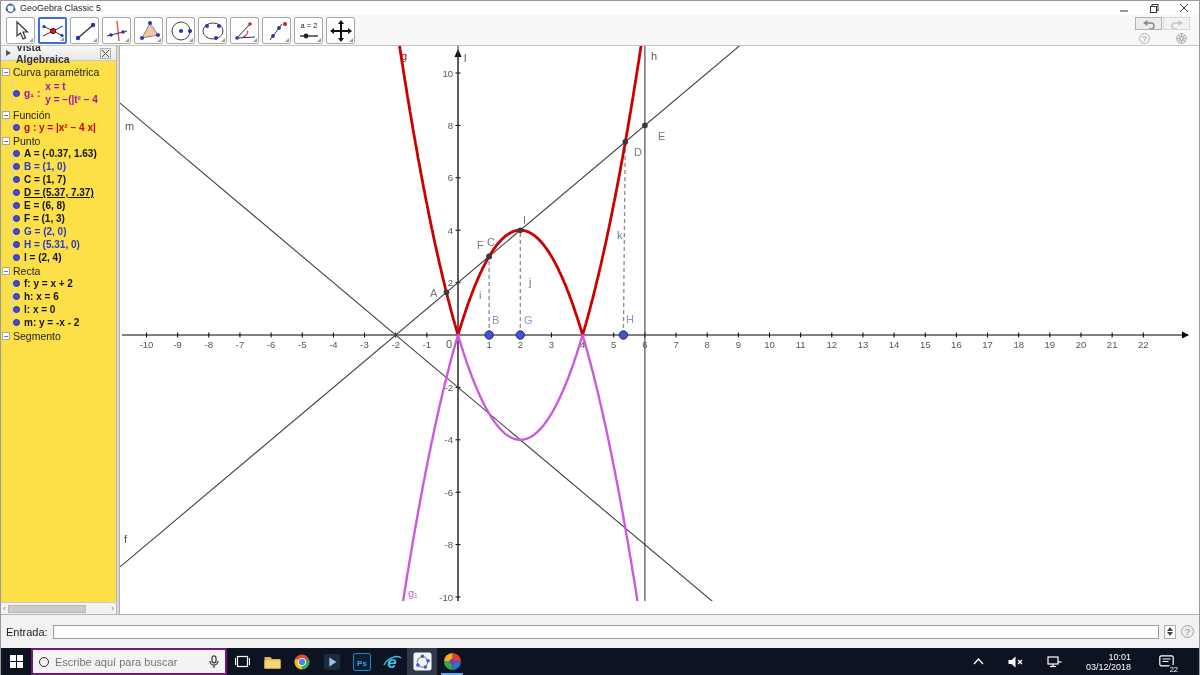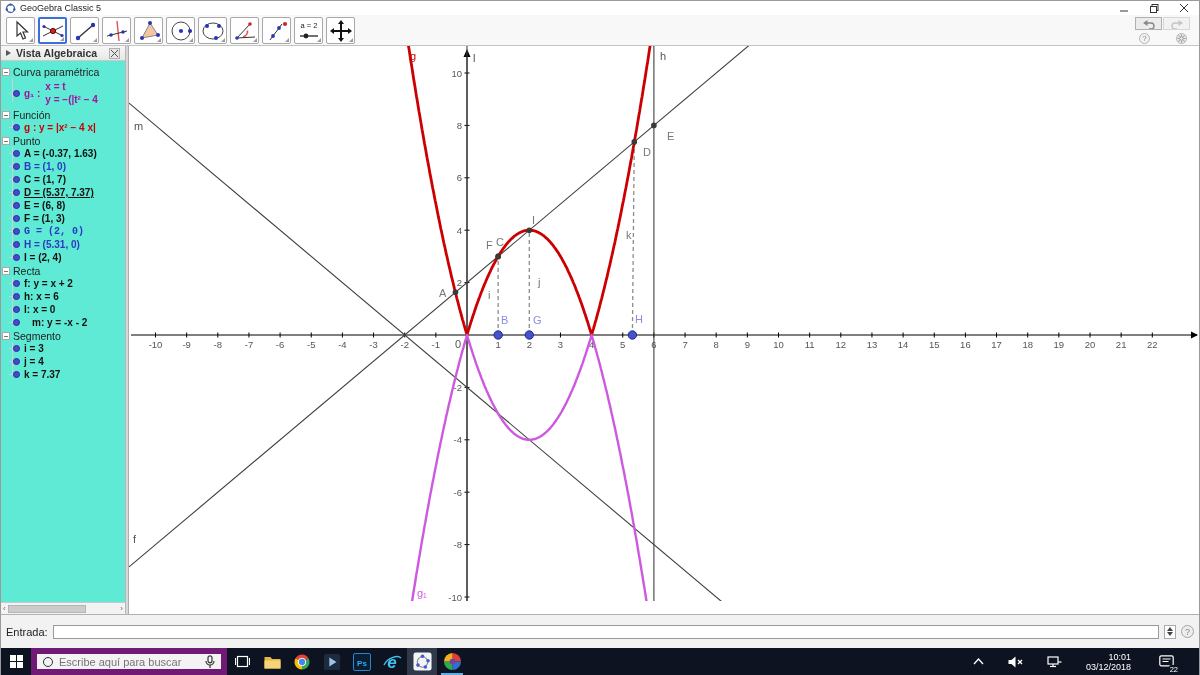--- a/index.html
+++ b/index.html
@@ -28,21 +28,21 @@
   .mini-row{display:flex;justify-content:space-between;margin-top:3px;padding:0 4px}
   .mini-ico{width:11px;height:11px;border:1px solid #b5b5b5;border-radius:50%;font-size:8px;color:#8a8a8a;display:flex;align-items:center;justify-content:center;background:#f2f2f2}
 
   
   .main{flex:1;display:flex;min-height:0}
   .panel-header{height:15px;flex:none;background:linear-gradient(#f7f7f7,#e8e8e8);border-bottom:1px solid #c9c9c9;display:flex;align-items:center;font-size:10.5px;font-weight:bold;color:#333;padding:0 5px;gap:5px}
   .tri-right{width:0;height:0;border-top:3.5px solid transparent;border-bottom:3.5px solid transparent;border-left:5px solid #555}
   .hx{margin-left:auto;width:11px;height:11px;border:1px solid #b0b0b0;background:#e6e6e6;display:flex;align-items:center;justify-content:center}
 
   
-  .algebra{width:125px;flex:none;display:flex;flex-direction:column;border-right:1px solid #b7b7b7;background:#5eead4}
+  .algebra{width:116px;flex:none;display:flex;flex-direction:column;border-right:1px solid #b7b7b7;background:#fde047}
   .alg-content{flex:1;overflow:hidden;padding-top:4px;position:relative}
   .alg-section{display:flex;align-items:center;height:13px}
   .minus-box{width:8px;height:8px;border:1px solid #aaa;background:#fff;margin:0 3px 0 1px;position:relative;flex:none}
   .minus-box::after{content:"";position:absolute;left:1px;right:1px;top:3px;height:1px;background:#777}
   .alg-sec-title{font-size:10.5px;color:#222}
   .alg-items{position:relative}
   .alg-items::before{content:"";position:absolute;left:11px;top:0;bottom:6px;width:1px;background:#d0d0d0}
   .alg-item{display:flex;align-items:center;height:13px;padding-left:8px;position:relative}
   .alg-item .stub{width:4px;height:1px;background:#d0d0d0;flex:none}
   .bullet{width:7px;height:7px;border-radius:50%;background:#4848d2;border:1px solid #2a2a97;flex:none;margin-right:4px}
@@ -66,21 +66,21 @@
   .spinner{width:12px;height:14px;border:1px solid #aaa;background:#fff;display:flex;flex-direction:column;align-items:center;justify-content:center;gap:1px}
   .sp-up{width:0;height:0;border-left:3px solid transparent;border-right:3px solid transparent;border-bottom:4px solid #444}
   .sp-dn{width:0;height:0;border-left:3px solid transparent;border-right:3px solid transparent;border-top:4px solid #444}
   .ent-help{width:13px;height:13px;border:1px solid #a5a5a5;border-radius:50%;background:#ededed;color:#888;font-size:9px;display:flex;align-items:center;justify-content:center}
 
   
   .taskbar{height:27px;flex:none;background:#0d1320;display:flex;align-items:stretch;color:#fff}
   .tb-slot{width:30px;display:flex;align-items:center;justify-content:center;position:relative;flex:none}
   .tb-slot.active{background:#30394a}
   .tb-slot.underlined::after{content:"";position:absolute;left:4px;right:4px;bottom:0;height:2px;background:#58b0e8}
-  .search-box{width:196px;flex:none;background:#f3f3f3;border:6px solid #701a75;display:flex;align-items:center;gap:6px;padding:0 6px;margin:0}
+  .search-box{width:196px;flex:none;background:#f3f3f3;border:2px solid #701a75;display:flex;align-items:center;gap:6px;padding:0 6px;margin:0}
   .search-box input{border:none;background:transparent;font-size:11px;color:#333;width:130px;outline:none;font-family:"Liberation Sans",sans-serif}
   .search-ring{width:10px;height:10px;border:1.6px solid #2f2f2f;border-radius:50%;flex:none}
   .tray{margin-left:auto;display:flex;align-items:center;gap:24px;padding-right:22px}
   .clock{font-size:9px;line-height:10px;text-align:right;color:#fff}
   .badge-wrap{position:relative;width:22px;height:22px;display:flex;align-items:center;justify-content:center}
   .badge-num{position:absolute;right:-2px;bottom:-1px;font-size:7.5px;color:#fff;background:#0d1320;padding:0 1px;border-radius:2px}
 </style>
 </head>
 <body>
 
@@ -323,21 +323,21 @@
               <span class="alg-text" style="color: rgb(17, 17, 17);">E = (6, 8)</span>
             </div>
             <div class="alg-item">
               <span class="stub"></span>
               <span class="bullet"></span>
               <span class="alg-text" style="color: rgb(17, 17, 17);">F = (1, 3)</span>
             </div>
             <div class="alg-item">
               <span class="stub"></span>
               <span class="bullet"></span>
-              <span class="alg-text" style="color: rgb(43, 59, 191); font-family: Liberation Mono, monospace;">G = (2, 0)</span>
+              <span class="alg-text" style="color: rgb(43, 59, 191);">G = (2, 0)</span>
             </div>
             <div class="alg-item">
               <span class="stub"></span>
               <span class="bullet"></span>
               <span class="alg-text" style="color: rgb(43, 59, 191);">H = (5.31, 0)</span>
             </div>
             <div class="alg-item">
               <span class="stub"></span>
               <span class="bullet"></span>
               <span class="alg-text" style="color: rgb(17, 17, 17);">I = (2, 4)</span>
@@ -359,43 +359,26 @@
               <span class="alg-text" style="color: rgb(17, 17, 17);">h: x = 6</span>
             </div>
             <div class="alg-item">
               <span class="stub"></span>
               <span class="bullet"></span>
               <span class="alg-text" style="color: rgb(17, 17, 17);">l: x = 0</span>
             </div>
             <div class="alg-item">
               <span class="stub"></span>
               <span class="bullet"></span>
-              <span class="alg-text" style="color: rgb(17, 17, 17); margin-left: 8px;">m: y = -x - 2</span>
+              <span class="alg-text" style="color: rgb(17, 17, 17);">m: y = -x - 2</span>
             </div>
           </div>
           <div class="alg-section">
             <span class="minus-box"></span>
             <span class="alg-sec-title">Segmento</span>
-          </div>
-          <div class="alg-items">
-            <div class="alg-item">
-              <span class="stub"></span>
-              <span class="bullet"></span>
-              <span class="alg-text" style="color: rgb(17, 17, 17);">i = 3</span>
-            </div>
-            <div class="alg-item">
-              <span class="stub"></span>
-              <span class="bullet"></span>
-              <span class="alg-text" style="color: rgb(17, 17, 17);">j = 4</span>
-            </div>
-            <div class="alg-item">
-              <span class="stub"></span>
-              <span class="bullet"></span>
-              <span class="alg-text" style="color: rgb(17, 17, 17);">k = 7.37</span>
-            </div>
           </div>
         </div>
       <div class="alg-scroll">
         <span>‹</span>
         <div class="alg-thumb"></div>
         <span style="margin-left:auto">›</span>
       </div>
     </div>
 
     <div class="splitter"></div>

